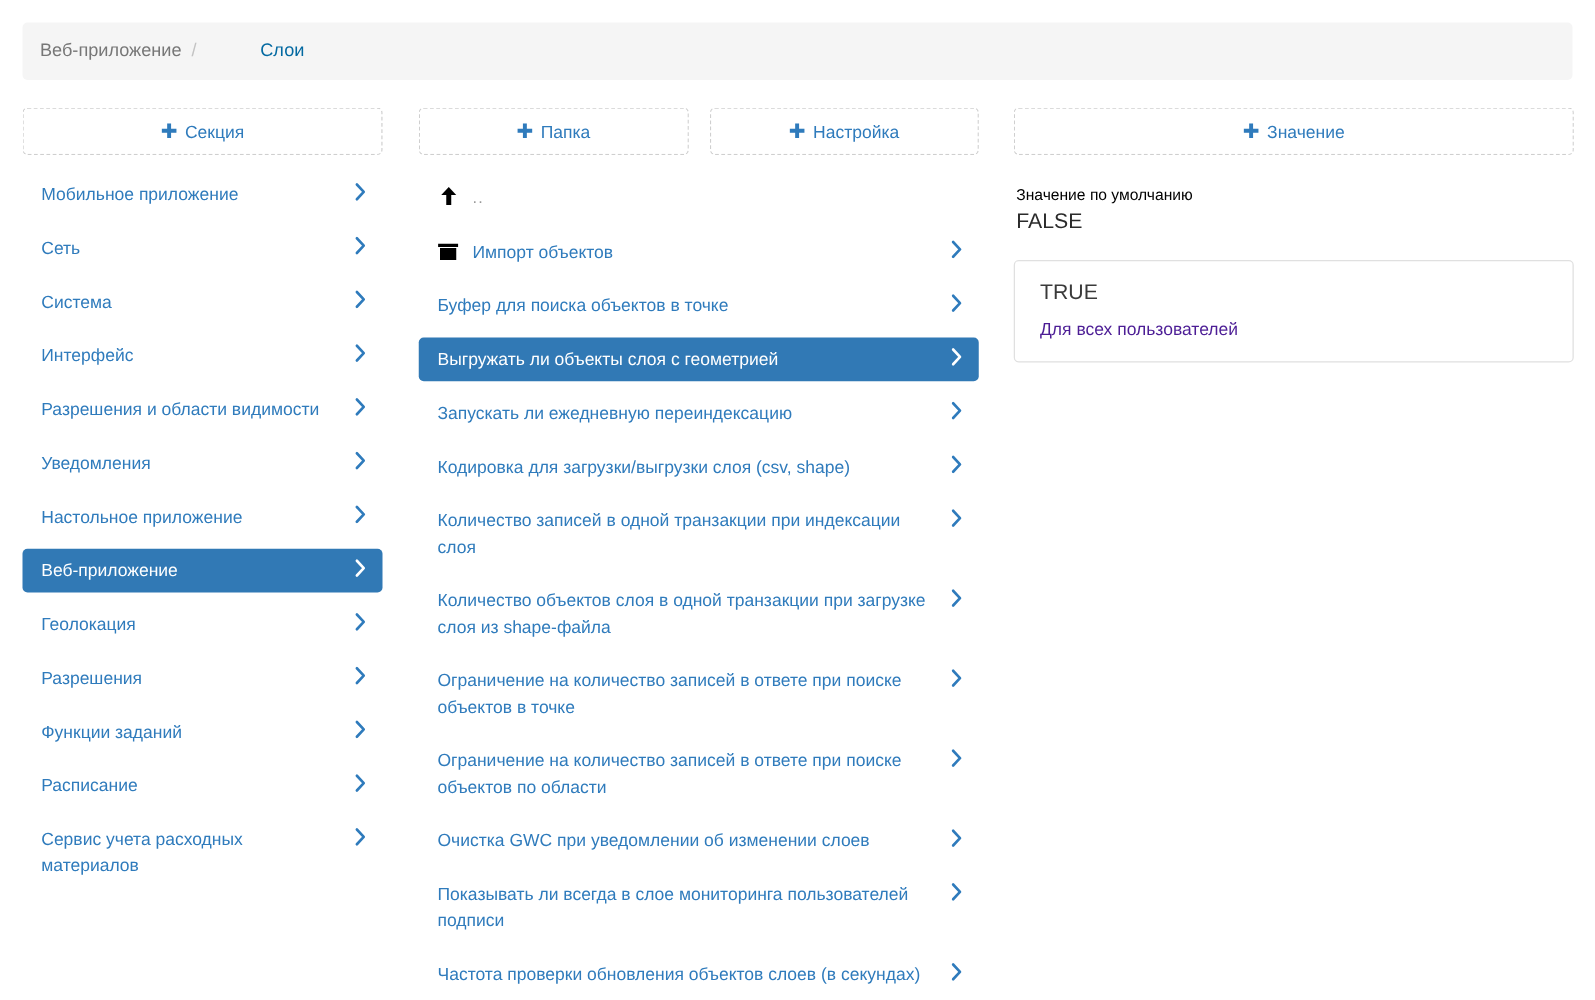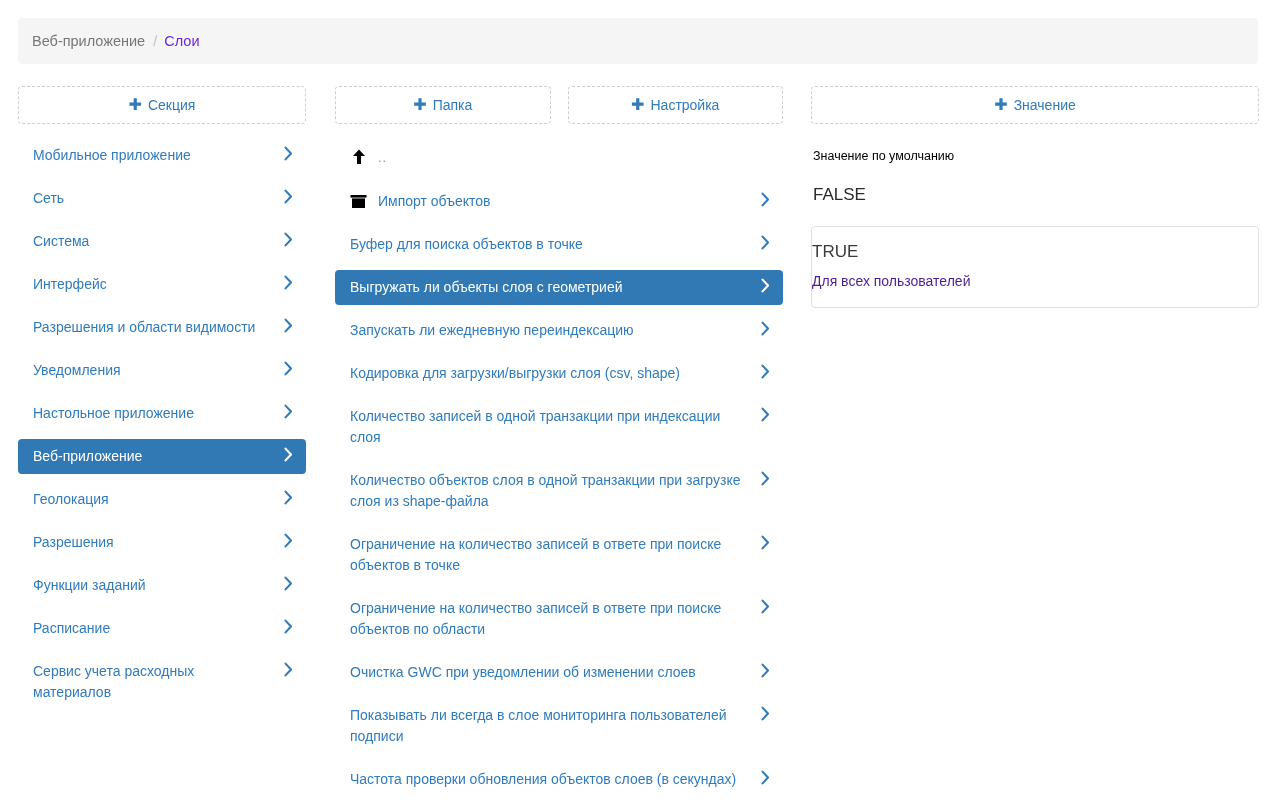--- a/index.html
+++ b/index.html
@@ -36,22 +36,23 @@
     font-size: 14.5px;
     text-decoration: none;
     cursor: pointer;
   }
   .crumb-sep {
     color: #c3c3c3;
     font-size: 14.5px;
     margin: 0 7px 0 8px;
   }
   .crumb-current {
-    color: #6d28d9;
+    color: #0369a1;
     font-size: 14.5px;
+    margin-left: 44px;
   }
 
   
   .col { position: absolute; top: 86px; }
   .col-sections  { left: 18px;  width: 288px; }
   .col-settings  { left: 335px; width: 448px; }
   .col-values    { left: 811px; width: 448px; }
 
   
   .add-btn {
@@ -148,29 +149,29 @@
   .default-block { margin-top: 24px; padding-left: 2px; }
   .default-label {
     color: #000000;
     font-size: 12.5px;
     line-height: 16px;
   }
   .default-value {
     color: #2b2b2b;
     font-size: 17px;
     line-height: 23px;
-    margin-top: 19px;
+    margin-top: 1px;
   }
   .value-card {
     box-sizing: border-box;
     margin-top: 20px;
     border: 1px solid #e0e0e0;
     border-radius: 4px;
     background: #ffffff;
-    padding: 14px 16px 16px 0;
+    padding: 14px 16px 16px 20px;
   }
   .value-card-title {
     font-size: 17px;
     color: #3a3a3a;
     line-height: 22px;
   }
   .value-card-sub {
     font-size: 14px;
     color: #4c1d95;
     line-height: 20px;

